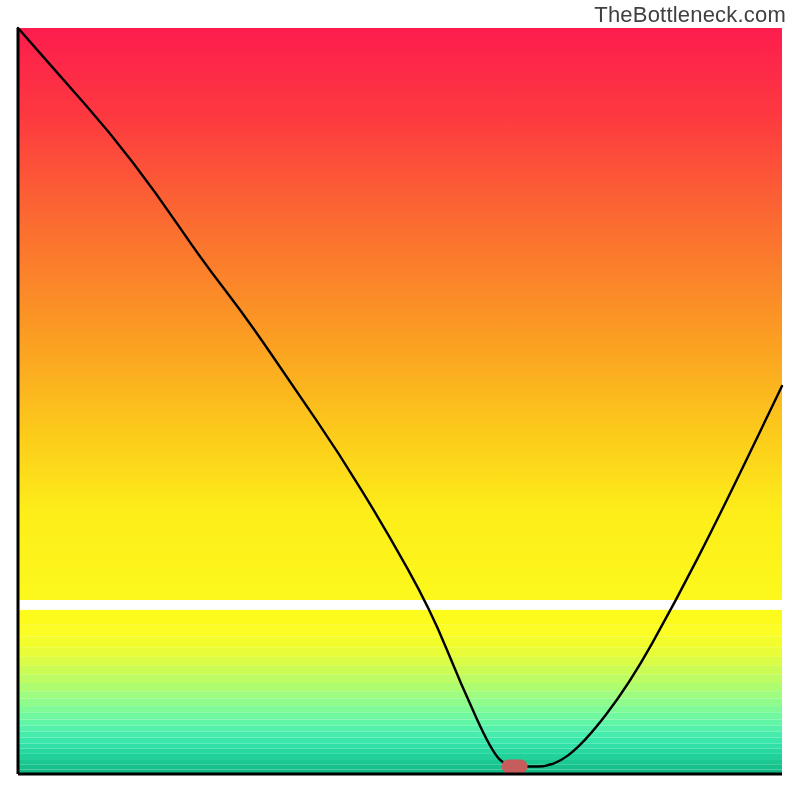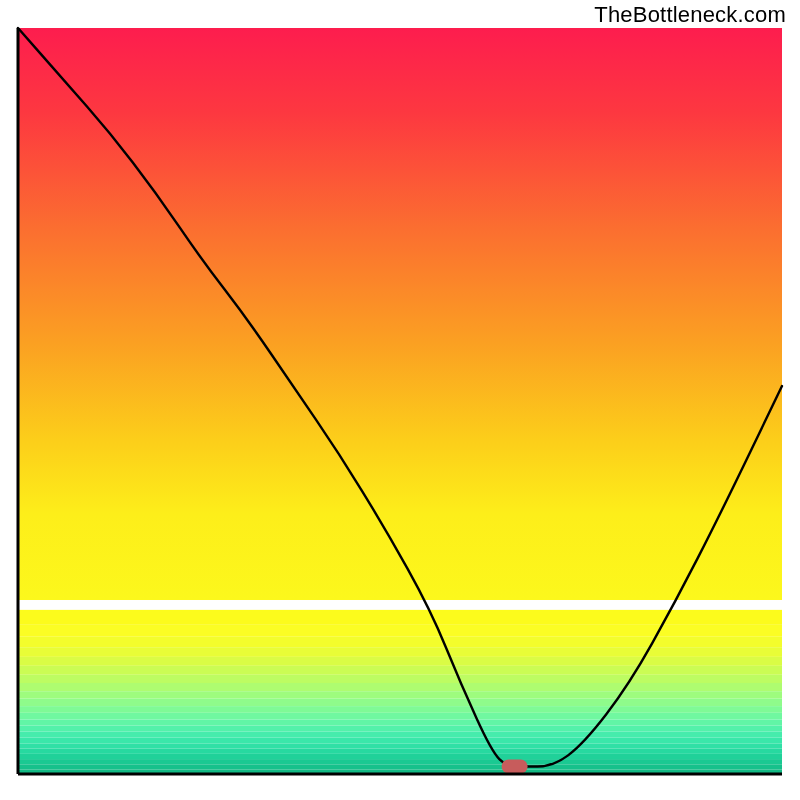--- a/index.html
+++ b/index.html
@@ -12,21 +12,21 @@
   }
   .container {
     position: relative;
     width: 800px;
     height: 800px;
   }
   .watermark {
     position: absolute;
     top: 2px;
     right: 14px;
-    color: #000000;
+    color: #404040;
     font-size: 22px;
     font-weight: 500;
     letter-spacing: 0.2px;
   }
   svg.chart {
     position: absolute;
     left: 0;
     top: 0;
   }
 </style>

